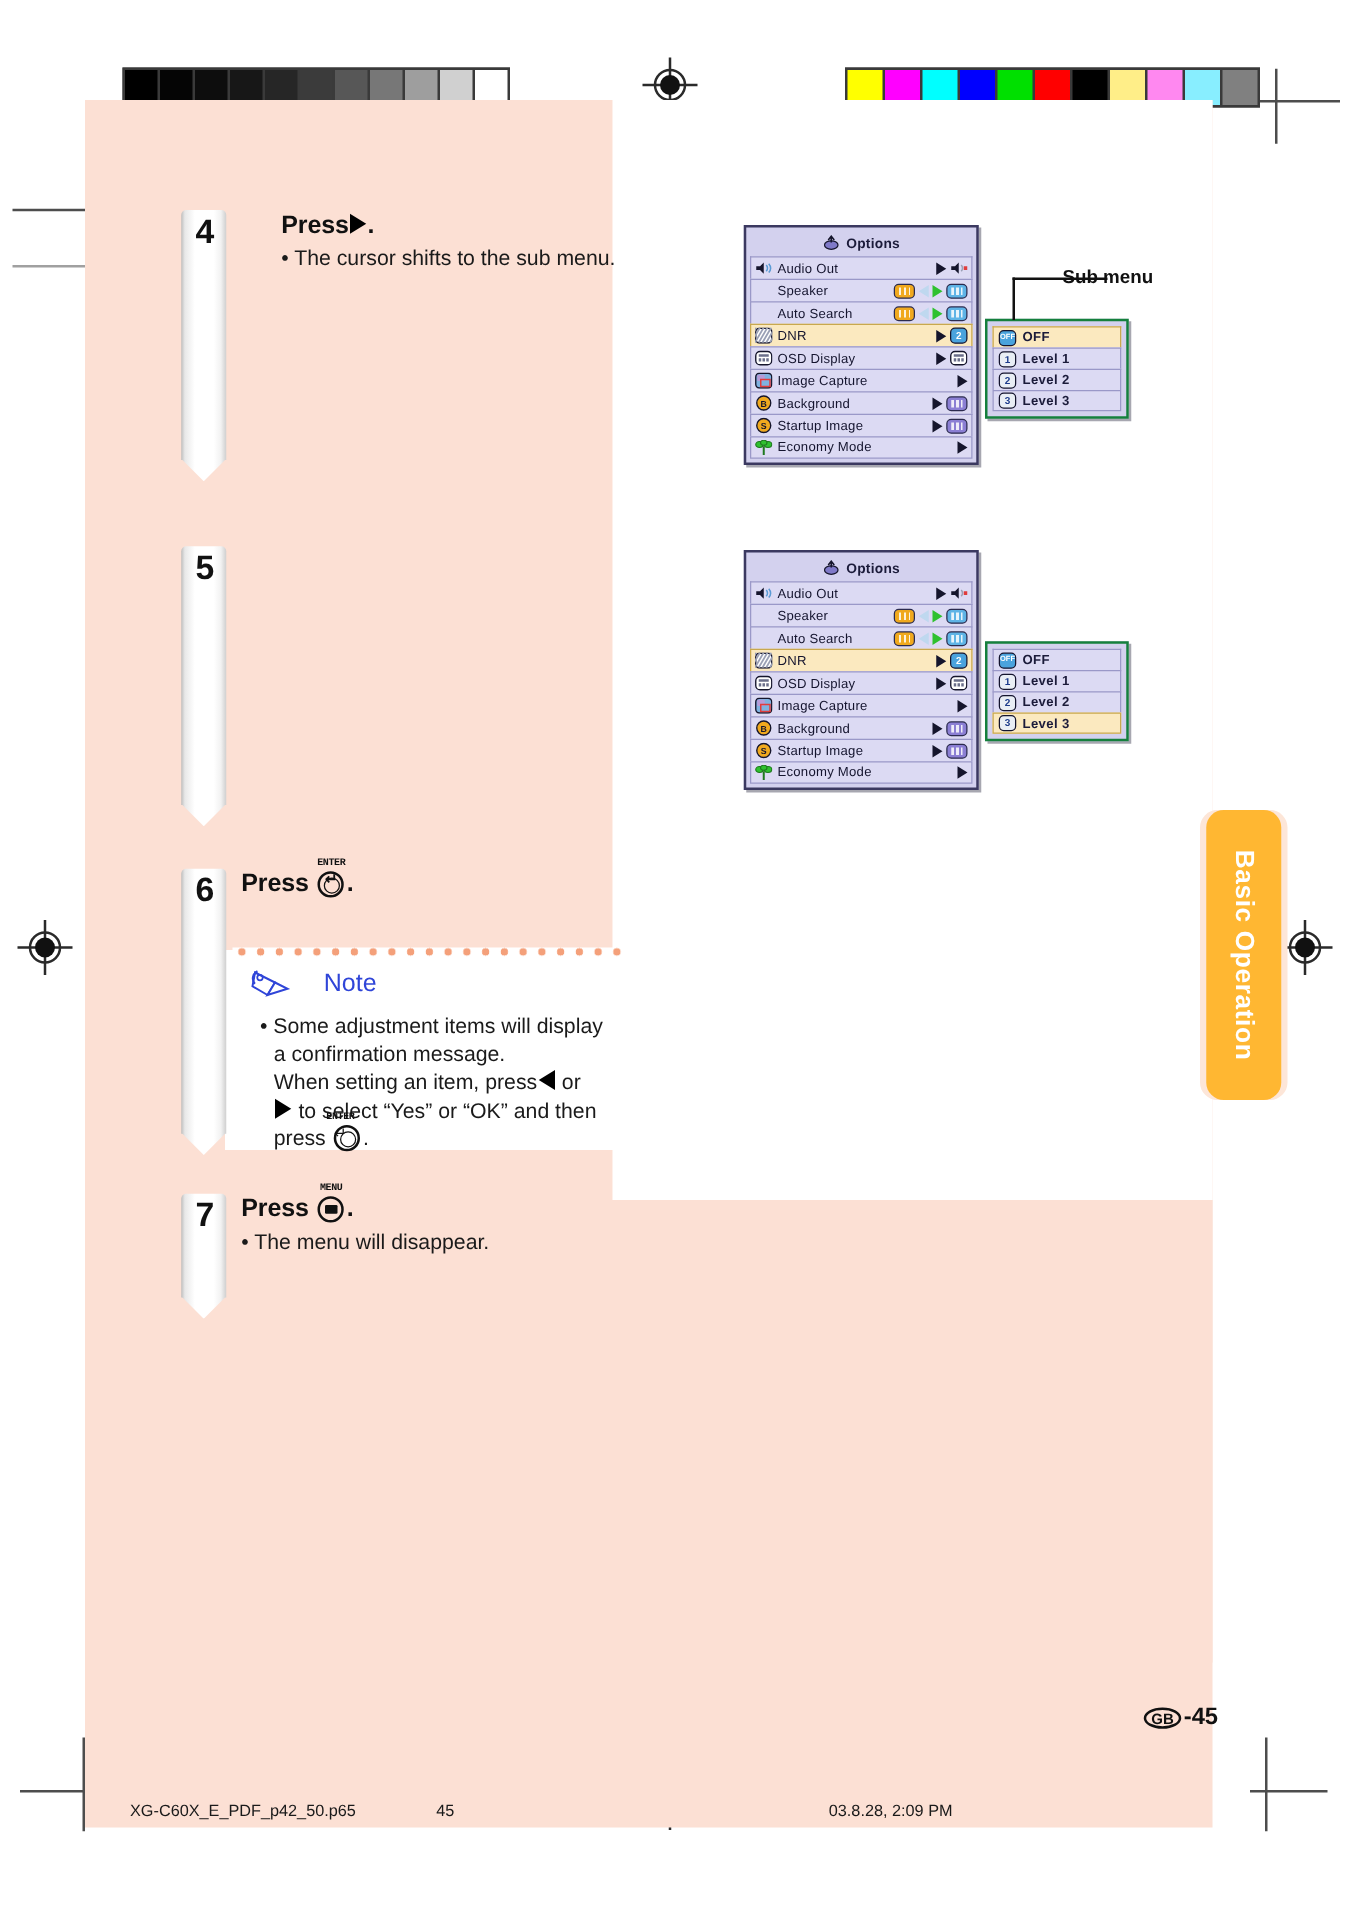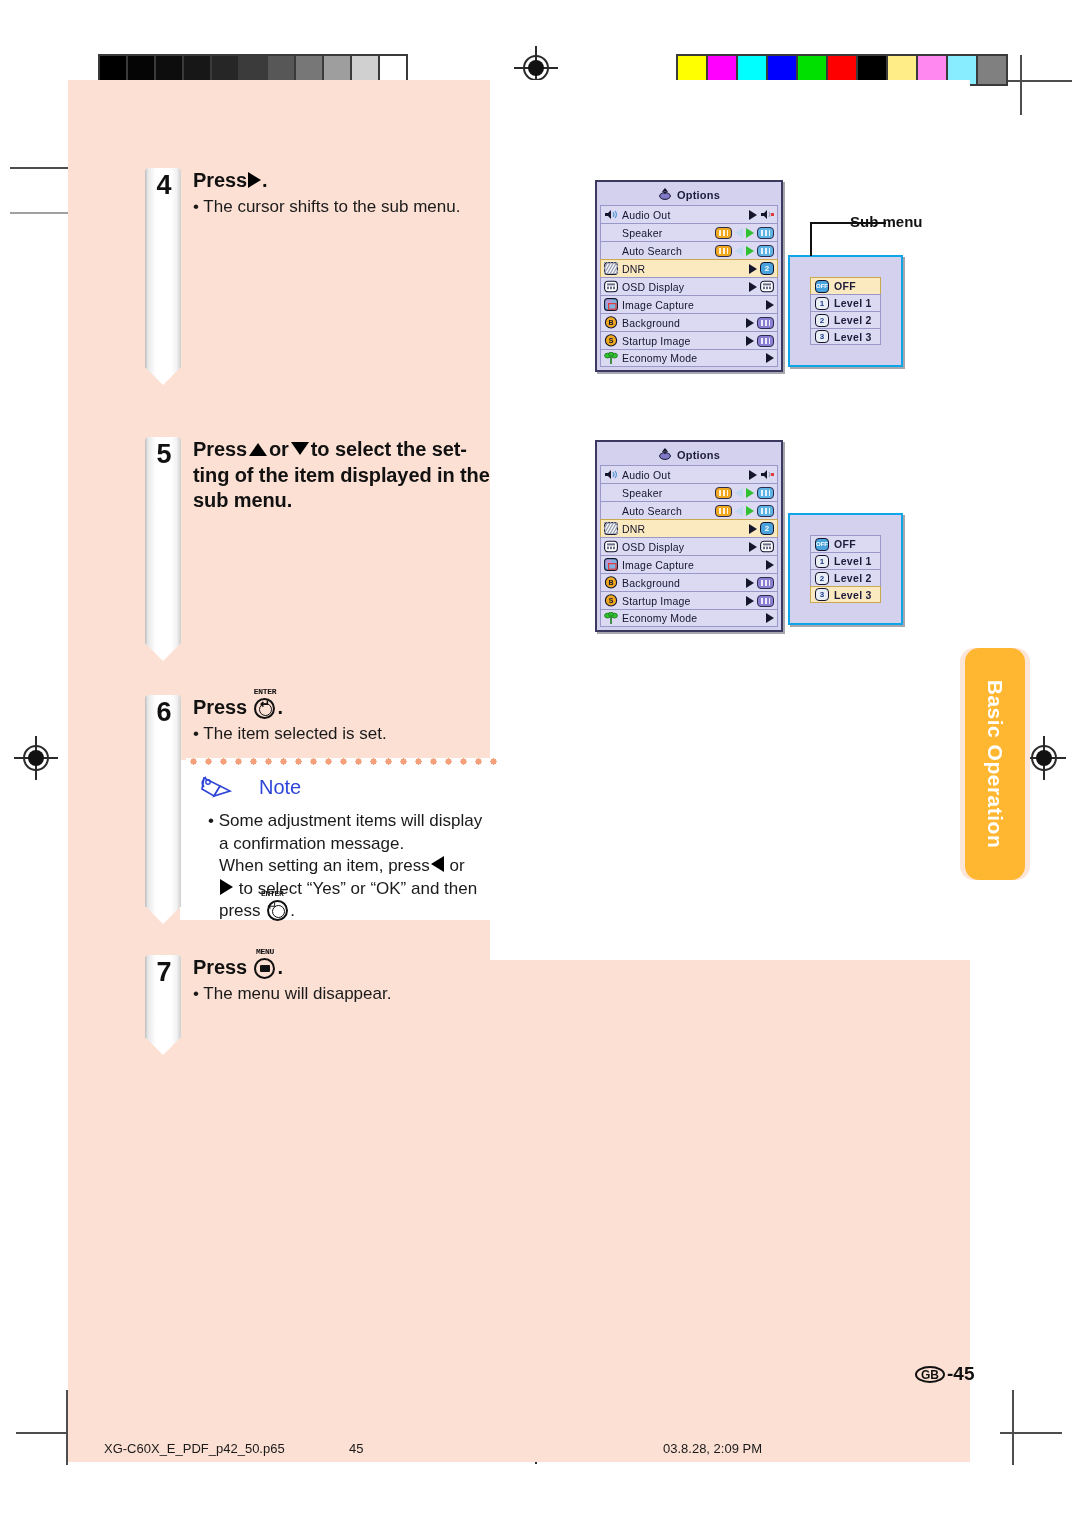--- a/index.html
+++ b/index.html
@@ -142,21 +142,21 @@
   .pill .bars { position: absolute; inset: 2px 3px; background:
      repeating-linear-gradient(90deg, rgba(255,255,255,.85) 0 2px, transparent 2px 4px); }
   .arr-black { width: 0;height: 0;border-left: 8px solid #15152c;
                border-top: 5px solid transparent;border-bottom: 5px solid transparent; }
   .arr-green { width: 0;height: 0;border-left: 8px solid #2fc12f;
                border-top: 5px solid transparent;border-bottom: 5px solid transparent; }
   .arr-ghost { width: 0;height: 0;border-right: 8px solid #bfd8ef;
                border-top: 5px solid transparent;border-bottom: 5px solid transparent; }
 
   .sub-osd {
-    position: absolute; background: #d3d1ee; border: 2px solid #0ea5e9; padding: 20px;
+    position: absolute; background: #d3d1ee; border: 2px solid #15803d; padding: 4px;
     box-shadow: 2px 2px 0 rgba(60,60,80,.45);
   }
   .sub-row {
     display: flex; align-items: center; height: 17px; gap: 5px; padding: 0 4px;
     background: #dcdaf3; border: 1px solid #9a98c8; border-bottom: none;
   }
   .sub-row:last-child { border-bottom: 1px solid #9a98c8; }
   .sub-row.sel { background: #fbe9bf; border-color: #c9a84e; }
   .sub-row .lbl { font-size: 10.5px; color: #1b1b3a; font-weight: bold; letter-spacing: .3px; }
   .badge {
@@ -268,56 +268,48 @@
 
   <div style="position:absolute;left:490px;top:80px;width:480px;height:880px;background:#fff;"></div>
   <div style="position:absolute;left:490px;top:960px;width:480px;height:370px;background:#fce0d4;"></div>
   <div style="position:absolute;left:180px;top:760px;width:320px;height:160px;background:#fff;"></div>
 
   <div class="step" style="left:145px; top:168px; width:340px; height:215px;">
     <div class="arrowbar" style="height:200px;">
         <div class="tip"></div>
       </div>
     <div class="num">4</div>
-    <div class="body" style="width:290px;">
+    <div class="body" style="width:290px;margin-left:32px;">
       <div class="head">
         <span>Press</span><span class="tri-r"></span><span>.</span>
       </div>
       <div class="bullet">• The cursor shifts to the sub menu.</div>
     </div>
   </div>
 
   <div class="step" style="left:145px; top:437px; width:350px; height:225px;">
     <div class="arrowbar" style="height:207px;">
         <div class="tip"></div>
       </div>
     <div class="num">5</div>
-    <div class="body" style="width:300px;">
-      <div class="head">
-        <span>Press</span><span class="tri-u"></span><span>or</span><span class="tri-d"></span><span>to select the set-</span><br>
-        <span>ting of the item displayed in the</span><br>
-        <span>sub menu.</span>
-      </div>
-    </div>
   </div>
 
   <div class="step" style="left:145px; top:695px; width:360px; height:225px;">
     <div class="arrowbar" style="height:212px;">
         <div class="tip"></div>
       </div>
     <div class="num">6</div>
     <div class="body" style="width:310px;">
       <div class="head">
         <span>Press</span>
         <span class="keybtn enter">
           <span class="cap">ENTER</span>
           <span class="ring"></span>
         </span><span>.</span>
       </div>
-      <div class="bullet">• The item selected is set.</div>
     </div>
   </div>
 
   <div class="note-wrap" style="left:186px; top:758px; width:316px; height:158px;">
     <div class="dotline"></div>
     <svg class="pencil-icon" style="left:14px; top:16px;" width="34" height="26" viewBox="0 0 34 26">
       <path d="M4 4 L20 12 L14 22 L2 15 Z" fill="#ffffff" stroke="#2f45d8" stroke-width="1.6"></path>
       <path d="M20 12 L30 17 L14 22 Z" fill="#ffffff" stroke="#2f45d8" stroke-width="1.6"></path>
       <path d="M6 3 C2 5, 1 10, 4 13" fill="none" stroke="#2f45d8" stroke-width="1.6"></path>
       <circle cx="8" cy="8" r="2.2" fill="none" stroke="#2f45d8" stroke-width="1.4"></circle>

